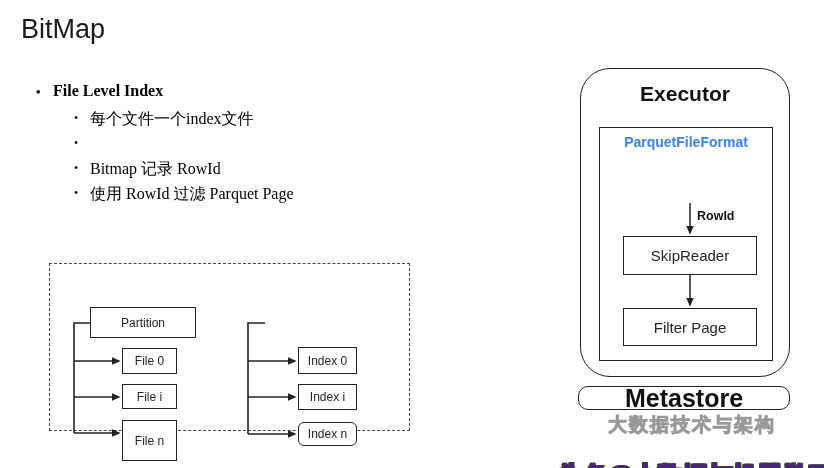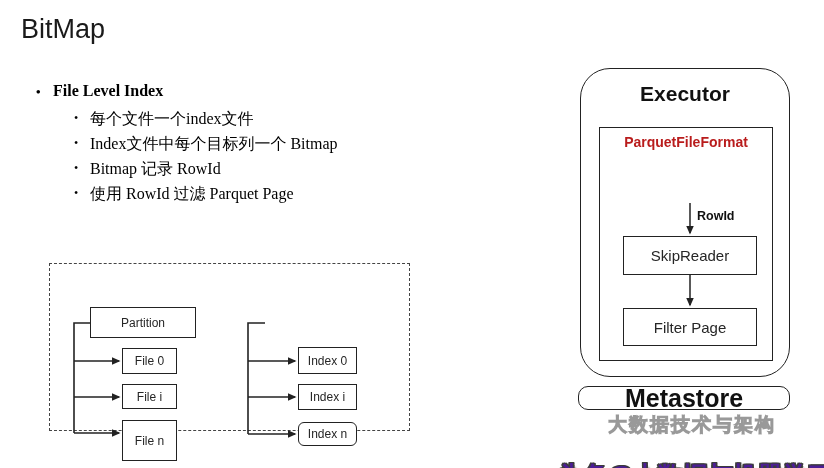--- a/index.html
+++ b/index.html
@@ -38,21 +38,21 @@
   .executor-title {
     position: absolute; left: 580px; top: 82px; width: 210px; text-align: center;
     font-size: 21px; font-weight: bold; color: #111;
   }
   .parquet-rect {
     position: absolute; left: 599px; top: 127px; width: 174px; height: 234px;
     border: 1.5px solid #222; background: #fff;
   }
   .parquet-title {
     position: absolute; left: 599px; top: 134px; width: 174px; text-align: center;
-    font-size: 14px; font-weight: bold; color: #b91c1c;
+    font-size: 14px; font-weight: bold; color: #3b82f6;
   }
   .flow-box { font-size: 15px; }
   .rowid-label {
     position: absolute; left: 697px; top: 209px;
     font-size: 12.5px; font-weight: bold; color: #111;
   }
   .metastore-rect {
     position: absolute; left: 578px; top: 386px; width: 212px; height: 24px;
     border: 1.5px solid #222; border-radius: 10px; background: #fff;
     display: flex; align-items: center; justify-content: center;
@@ -91,21 +91,20 @@
       <span class="dot">•</span>
       <span>File Level Index</span>
     </div>
     <div class="bullet-sub-list">
       <div class="bullet-sub">
         <span class="dot">•</span>
         <span>每个文件一个index文件</span>
       </div>
       <div class="bullet-sub">
         <span class="dot">•</span>
-        <span>Index文件中每个目标列一个 Bitmap</span>
       </div>
       <div class="bullet-sub">
         <span class="dot">•</span>
         <span>Bitmap 记录 RowId</span>
       </div>
       <div class="bullet-sub">
         <span class="dot">•</span>
         <span>使用 RowId 过滤 Parquet Page</span>
       </div>
     </div>

